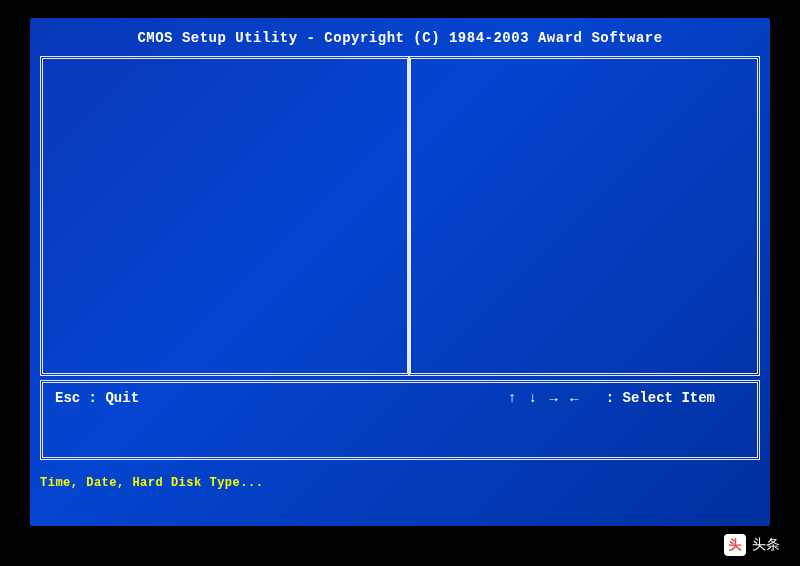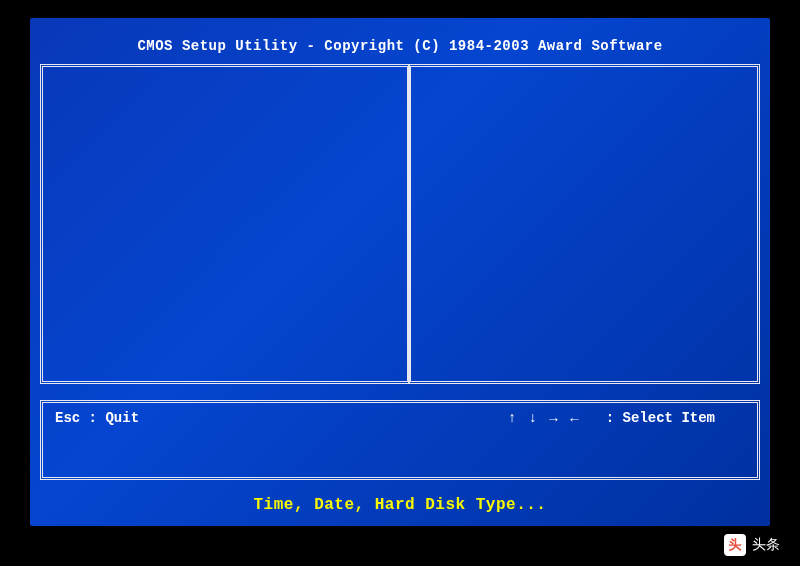--- a/index.html
+++ b/index.html
@@ -27,42 +27,41 @@
       position: relative;
       padding: 8px 10px;
       border-radius: 2px;
     }
     .title-bar {
       text-align: center;
       font-size: 14px;
       letter-spacing: 0.5px;
       padding: 4px 0 10px 0;
       color: #fff;
-      margin-top: 8px;
     }
     .panels {
       display: flex;
       height: 320px;
       gap: 0;
     }
     .panel {
       border: 3px double #e8e8f0;
       position: relative;
     }
     .panel-left {
       flex: 1.05;
       border-right-width: 2px;
     }
     .panel-right {
       flex: 1;
       border-left-width: 2px;
     }
     .help-panel {
       border: 3px double #e8e8f0;
-      margin-top: 16px;
+      margin-top: 4px;
       padding: 6px 12px 10px 12px;
       font-size: 14px;
       height: 80px;
       color: #fff;
       position: relative;
     }
     .help-row {
       display: flex;
       justify-content: space-between;
       line-height: 1.4;
@@ -72,22 +71,21 @@
     }
     .help-right {
       white-space: pre;
       padding-right: 30px;
     }
     .arrows {
       display: inline-block;
       letter-spacing: 2px;
     }
     .footer-hint {
-      text-align: center;
-      font-size: 16px;
+      font-size: 12px;
       color: #f8f800;
       padding-top: 16px;
       letter-spacing: 0.5px;
     }
     .watermark {
       position: absolute;
       bottom: 10px;
       right: 20px;
       color: #fff;
       font-family: sans-serif;

